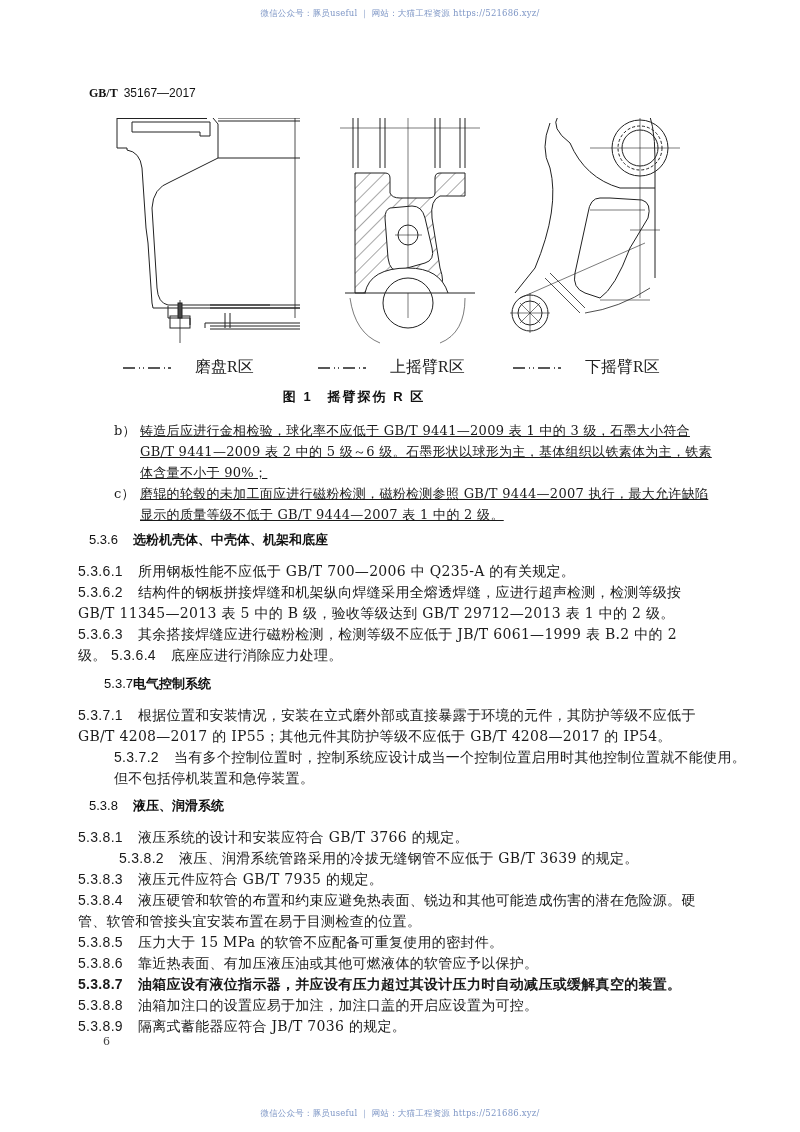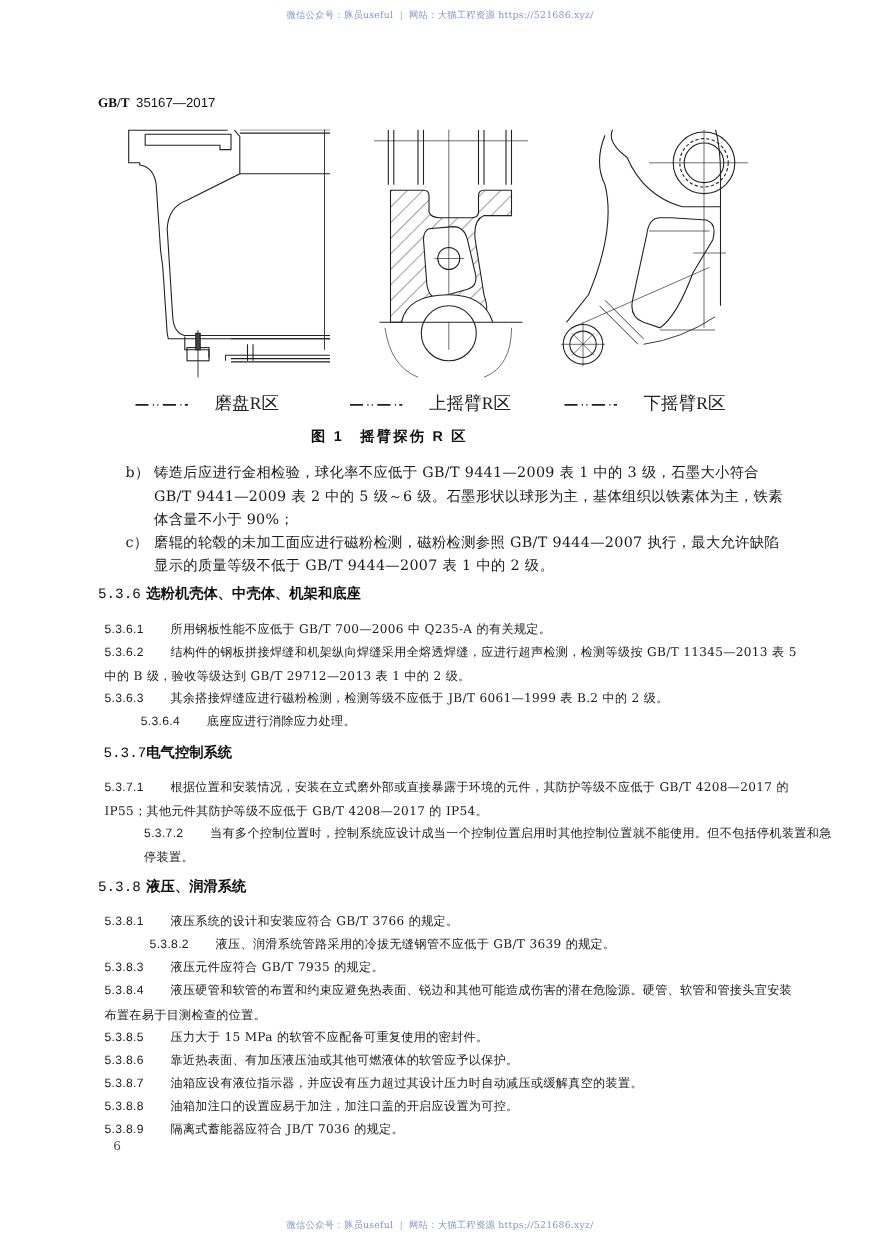--- a/index.html
+++ b/index.html
@@ -12,24 +12,24 @@
   .std-code { position:absolute; left:89px; top:86px; font-size:12px; color:#111; }
   .std-code .gb { font-family:"Liberation Serif",serif; font-weight:bold; }
   .std-code .num { font-family:"Liberation Sans",sans-serif; margin-left:6px; }
   .figure { position:absolute; left:110px; top:118px; width:570px; height:260px; }
   .legend { position:absolute; top:357px; font-size:16px; font-family:"Liberation Serif",serif; color:#222; }
   .legend .dash { display:inline-block; width:48px; height:8px; vertical-align:middle; margin-right:24px; }
   .fig-caption { position:absolute; top:388px; left:0; width:708px; text-align:center; font-size:13px;
                  font-family:"Liberation Sans",sans-serif; font-weight:bold; letter-spacing:2px; color:#111; }
   .item { position:absolute; left:114px; width:605px; font-size:13px; line-height:21px; letter-spacing:0.3px; }
   .item .marker { position:absolute; left:0; top:0; }
-  .item .txt { display:block; padding-left:26px; text-indent:0; }
+  .item .txt { display:block; padding-left:26px; text-indent:0;text-decoration:underline; }
   .heading { position:absolute; left:89px; font-size:13px; font-family:"Liberation Sans","DejaVu Sans",sans-serif; font-weight:bold; color:#111; }
-  .heading .hnum { font-weight:normal; display:inline-block; width:44px;font-family:Liberation Mono, monospace; }
-  .para { position:absolute; left:95px; width:632px; font-size:11px; line-height:21px; letter-spacing:0.3px; }
+  .heading .hnum { font-weight:normal; display:inline-block; width:44px; }
+  .para { position:absolute; left:78px; width:632px; font-size:14px; line-height:21px; letter-spacing:0.3px; }
   .para .pnum { font-family:"Liberation Sans","DejaVu Sans",sans-serif; display:inline-block; width:60px; }
   .page-num { position:absolute; left:103px; top:1035px; font-size:11px; color:#444; }
 </style>
 </head>
 <body>
 
 <div class="wm wm-top">微信公众号：豚员useful ｜ 网站：大猫工程资源 https://521686.xyz/</div>
 
 <div class="std-code">
   <span class="gb">GB/T</span><span class="num">35167—2017</span>
@@ -159,21 +159,21 @@
 </div>
 <div class="para" style="top:890px;">
   <span class="pnum">5.3.8.4</span><span>液压硬管和软管的布置和约束应避免热表面、锐边和其他可能造成伤害的潜在危险源。硬管、软管和管接头宜安装布置在易于目测检查的位置。</span>
 </div>
 <div class="para" style="top:932px;">
   <span class="pnum">5.3.8.5</span><span>压力大于 15 MPa 的软管不应配备可重复使用的密封件。</span>
 </div>
 <div class="para" style="top:953px;">
   <span class="pnum">5.3.8.6</span><span>靠近热表面、有加压液压油或其他可燃液体的软管应予以保护。</span>
 </div>
-<div class="para" style="top:974px;">
+<div class="para" style="top:974px;font-weight:bold;">
   <span class="pnum">5.3.8.7</span><span>油箱应设有液位指示器，并应设有压力超过其设计压力时自动减压或缓解真空的装置。</span>
 </div>
 <div class="para" style="top:995px;">
   <span class="pnum">5.3.8.8</span><span>油箱加注口的设置应易于加注，加注口盖的开启应设置为可控。</span>
 </div>
 <div class="para" style="top:1016px;">
   <span class="pnum">5.3.8.9</span><span>隔离式蓄能器应符合 JB/T 7036 的规定。</span>
 </div>
 
 <div class="page-num">6</div>

